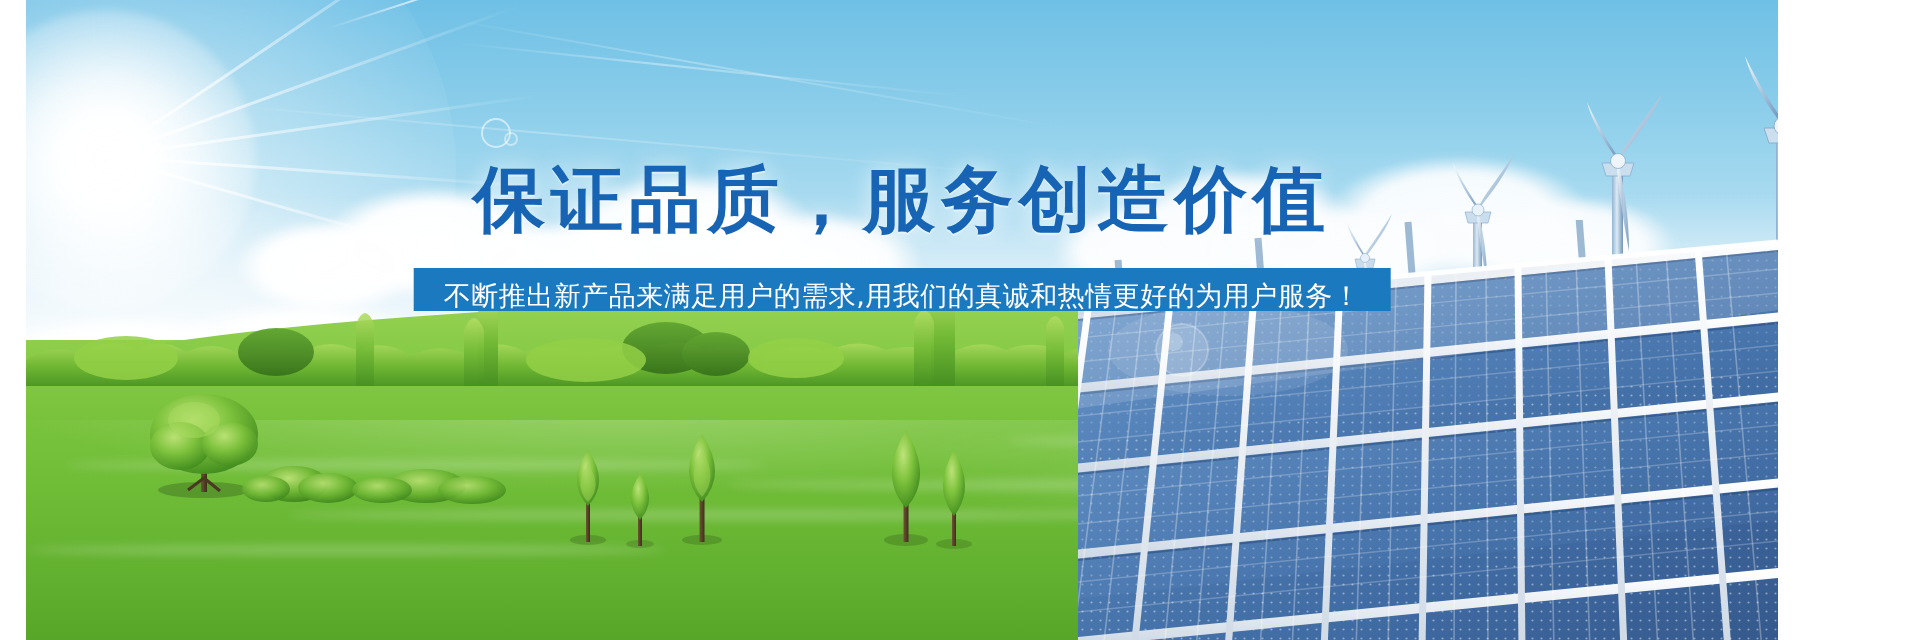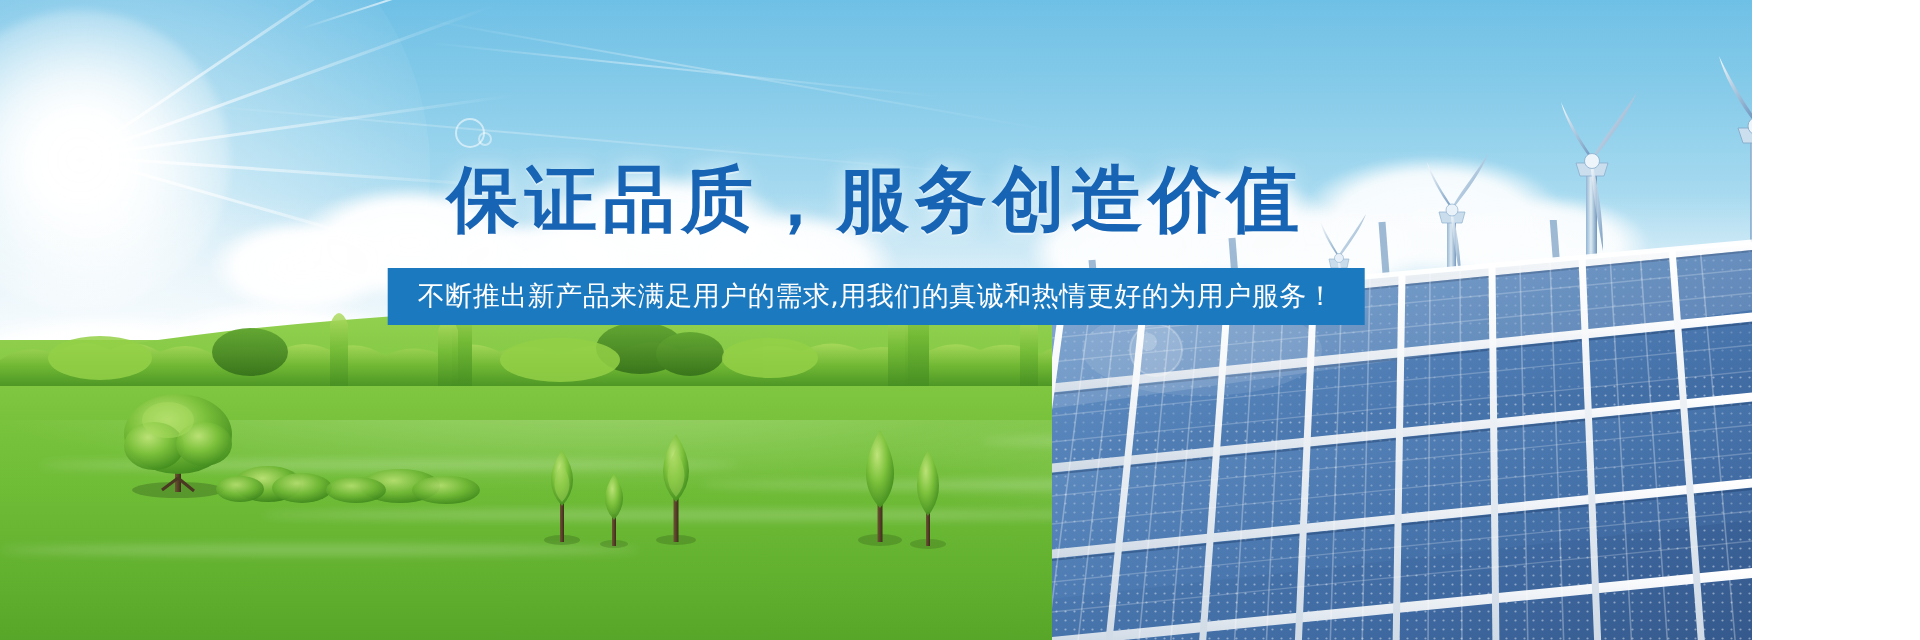--- a/index.html
+++ b/index.html
@@ -10,20 +10,21 @@
   body {
     font-family: "Liberation Sans", "DejaVu Sans", sans-serif;
   }
 
   .banner {
     position: relative;
     width: 1752px;
     height: 640px;
     overflow: hidden;
     background: #c4b5fd;
+    margin-left: 26px;
   }
 
   
   .sky {
     position: absolute;
     inset: 0;
     background:
       linear-gradient(to bottom,
         #6fc0e6 0%,
         #86cbe9 14%,
@@ -196,21 +197,21 @@
     white-space: nowrap;
     font-family: "DejaVu Sans", "Liberation Sans", sans-serif;
   }
 
   .subbar {
     position: absolute;
     left: 50%;
     transform: translateX(-50%);
     top: 268px;
     background: #1b79c0;
-    padding: 13px 30px 15px;
+    padding: 13px 30px 1px;
     white-space: nowrap;
   }
   .subbar-text {
     font-size: 27px;
     line-height: 1.08;
     color: #ffffff;
     letter-spacing: .5px;
     font-family: "DejaVu Sans", "Liberation Sans", sans-serif;
   }
 </style>

